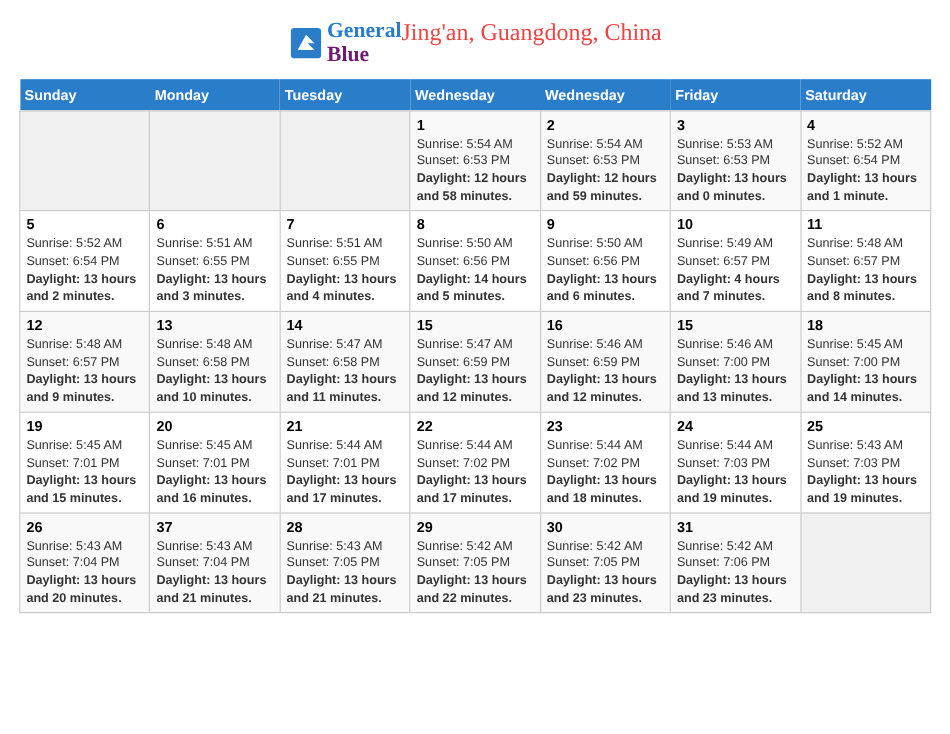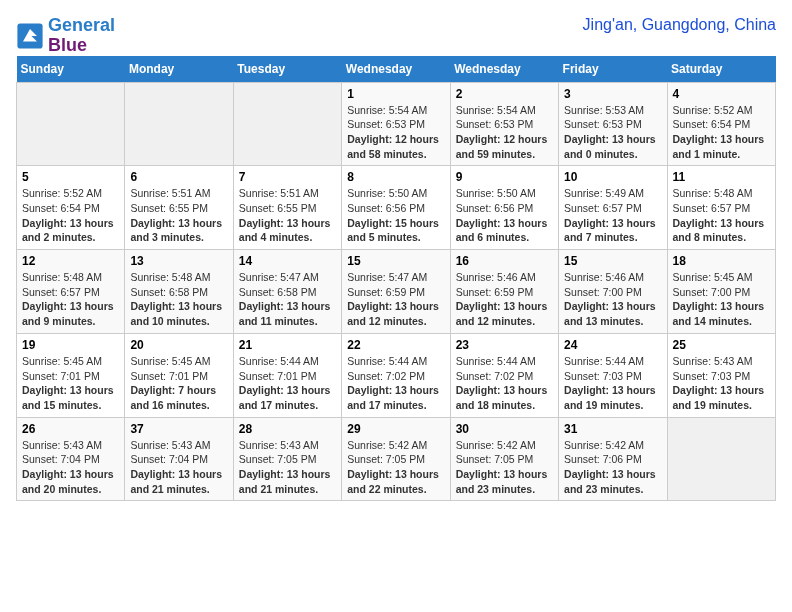--- a/index.html
+++ b/index.html
@@ -5,22 +5,24 @@
     * { box-sizing: border-box; margin: 0; padding: 0; }
     body {
       font-family: Arial, sans-serif;
       background: #fff;
       width: 792px;
       min-height: 612px;
       padding: 16px;
     }
     .header {
       display: flex;
-      justify-content: space-between;
+      justify-content: center;
       align-items: flex-start;
+      margin-bottom: 10px;
+      font-family: Liberation Serif, serif;
     }
     .logo {
       display: flex;
       align-items: center;
     }
     .logo-text {
       font-size: 18px;
       font-weight: bold;
       color: #1a1a2e;
       line-height: 1.1;
@@ -35,22 +37,22 @@
     }
     .title-block {
       text-align: right;
     }
     .month-title {
       font-size: 36px;
       font-weight: bold;
       color: #1a1a2e;
     }
     .location-title {
-      font-size: 16px;
-      color: #1d4ed8;
+      font-size: 20px;
+      color: #ef4444;
     }
     table {
       width: 100%;
       border-collapse: collapse;
       font-size: 11px;
     }
     thead tr th {
       background: #2a7dc9;
       color: #fff;
       padding: 6px 4px;
@@ -147,29 +149,29 @@
         <td>
           <span class="day-num">6</span>
           <div class="cell-info">Sunrise: 5:51 AM<br>Sunset: 6:55 PM<br><b>Daylight: 13 hours and 3 minutes.</b></div>
         </td>
         <td>
           <span class="day-num">7</span>
           <div class="cell-info">Sunrise: 5:51 AM<br>Sunset: 6:55 PM<br><b>Daylight: 13 hours and 4 minutes.</b></div>
         </td>
         <td>
           <span class="day-num">8</span>
-          <div class="cell-info">Sunrise: 5:50 AM<br>Sunset: 6:56 PM<br><b>Daylight: 15 hours and 5 minutes.</b></div>
+          <div class="cell-info">Sunrise: 5:50 AM<br>Sunset: 6:56 PM<br><b>Daylight: 14 hours and 5 minutes.</b></div>
         </td>
         <td>
           <span class="day-num">9</span>
           <div class="cell-info">Sunrise: 5:50 AM<br>Sunset: 6:56 PM<br><b>Daylight: 13 hours and 6 minutes.</b></div>
         </td>
         <td>
           <span class="day-num">10</span>
-          <div class="cell-info">Sunrise: 5:49 AM<br>Sunset: 6:57 PM<br><b>Daylight: 13 hours and 7 minutes.</b></div>
+          <div class="cell-info">Sunrise: 5:49 AM<br>Sunset: 6:57 PM<br><b>Daylight: 4 hours and 7 minutes.</b></div>
         </td>
         <td>
           <span class="day-num">11</span>
           <div class="cell-info">Sunrise: 5:48 AM<br>Sunset: 6:57 PM<br><b>Daylight: 13 hours and 8 minutes.</b></div>
         </td>
       </tr>
       <tr>
         <td>
           <span class="day-num">12</span>
           <div class="cell-info">Sunrise: 5:48 AM<br>Sunset: 6:57 PM<br><b>Daylight: 13 hours and 9 minutes.</b></div>
@@ -199,21 +201,21 @@
           <div class="cell-info">Sunrise: 5:45 AM<br>Sunset: 7:00 PM<br><b>Daylight: 13 hours and 14 minutes.</b></div>
         </td>
       </tr>
       <tr>
         <td>
           <span class="day-num">19</span>
           <div class="cell-info">Sunrise: 5:45 AM<br>Sunset: 7:01 PM<br><b>Daylight: 13 hours and 15 minutes.</b></div>
         </td>
         <td>
           <span class="day-num">20</span>
-          <div class="cell-info">Sunrise: 5:45 AM<br>Sunset: 7:01 PM<br><b>Daylight: 7 hours and 16 minutes.</b></div>
+          <div class="cell-info">Sunrise: 5:45 AM<br>Sunset: 7:01 PM<br><b>Daylight: 13 hours and 16 minutes.</b></div>
         </td>
         <td>
           <span class="day-num">21</span>
           <div class="cell-info">Sunrise: 5:44 AM<br>Sunset: 7:01 PM<br><b>Daylight: 13 hours and 17 minutes.</b></div>
         </td>
         <td>
           <span class="day-num">22</span>
           <div class="cell-info">Sunrise: 5:44 AM<br>Sunset: 7:02 PM<br><b>Daylight: 13 hours and 17 minutes.</b></div>
         </td>
         <td>

